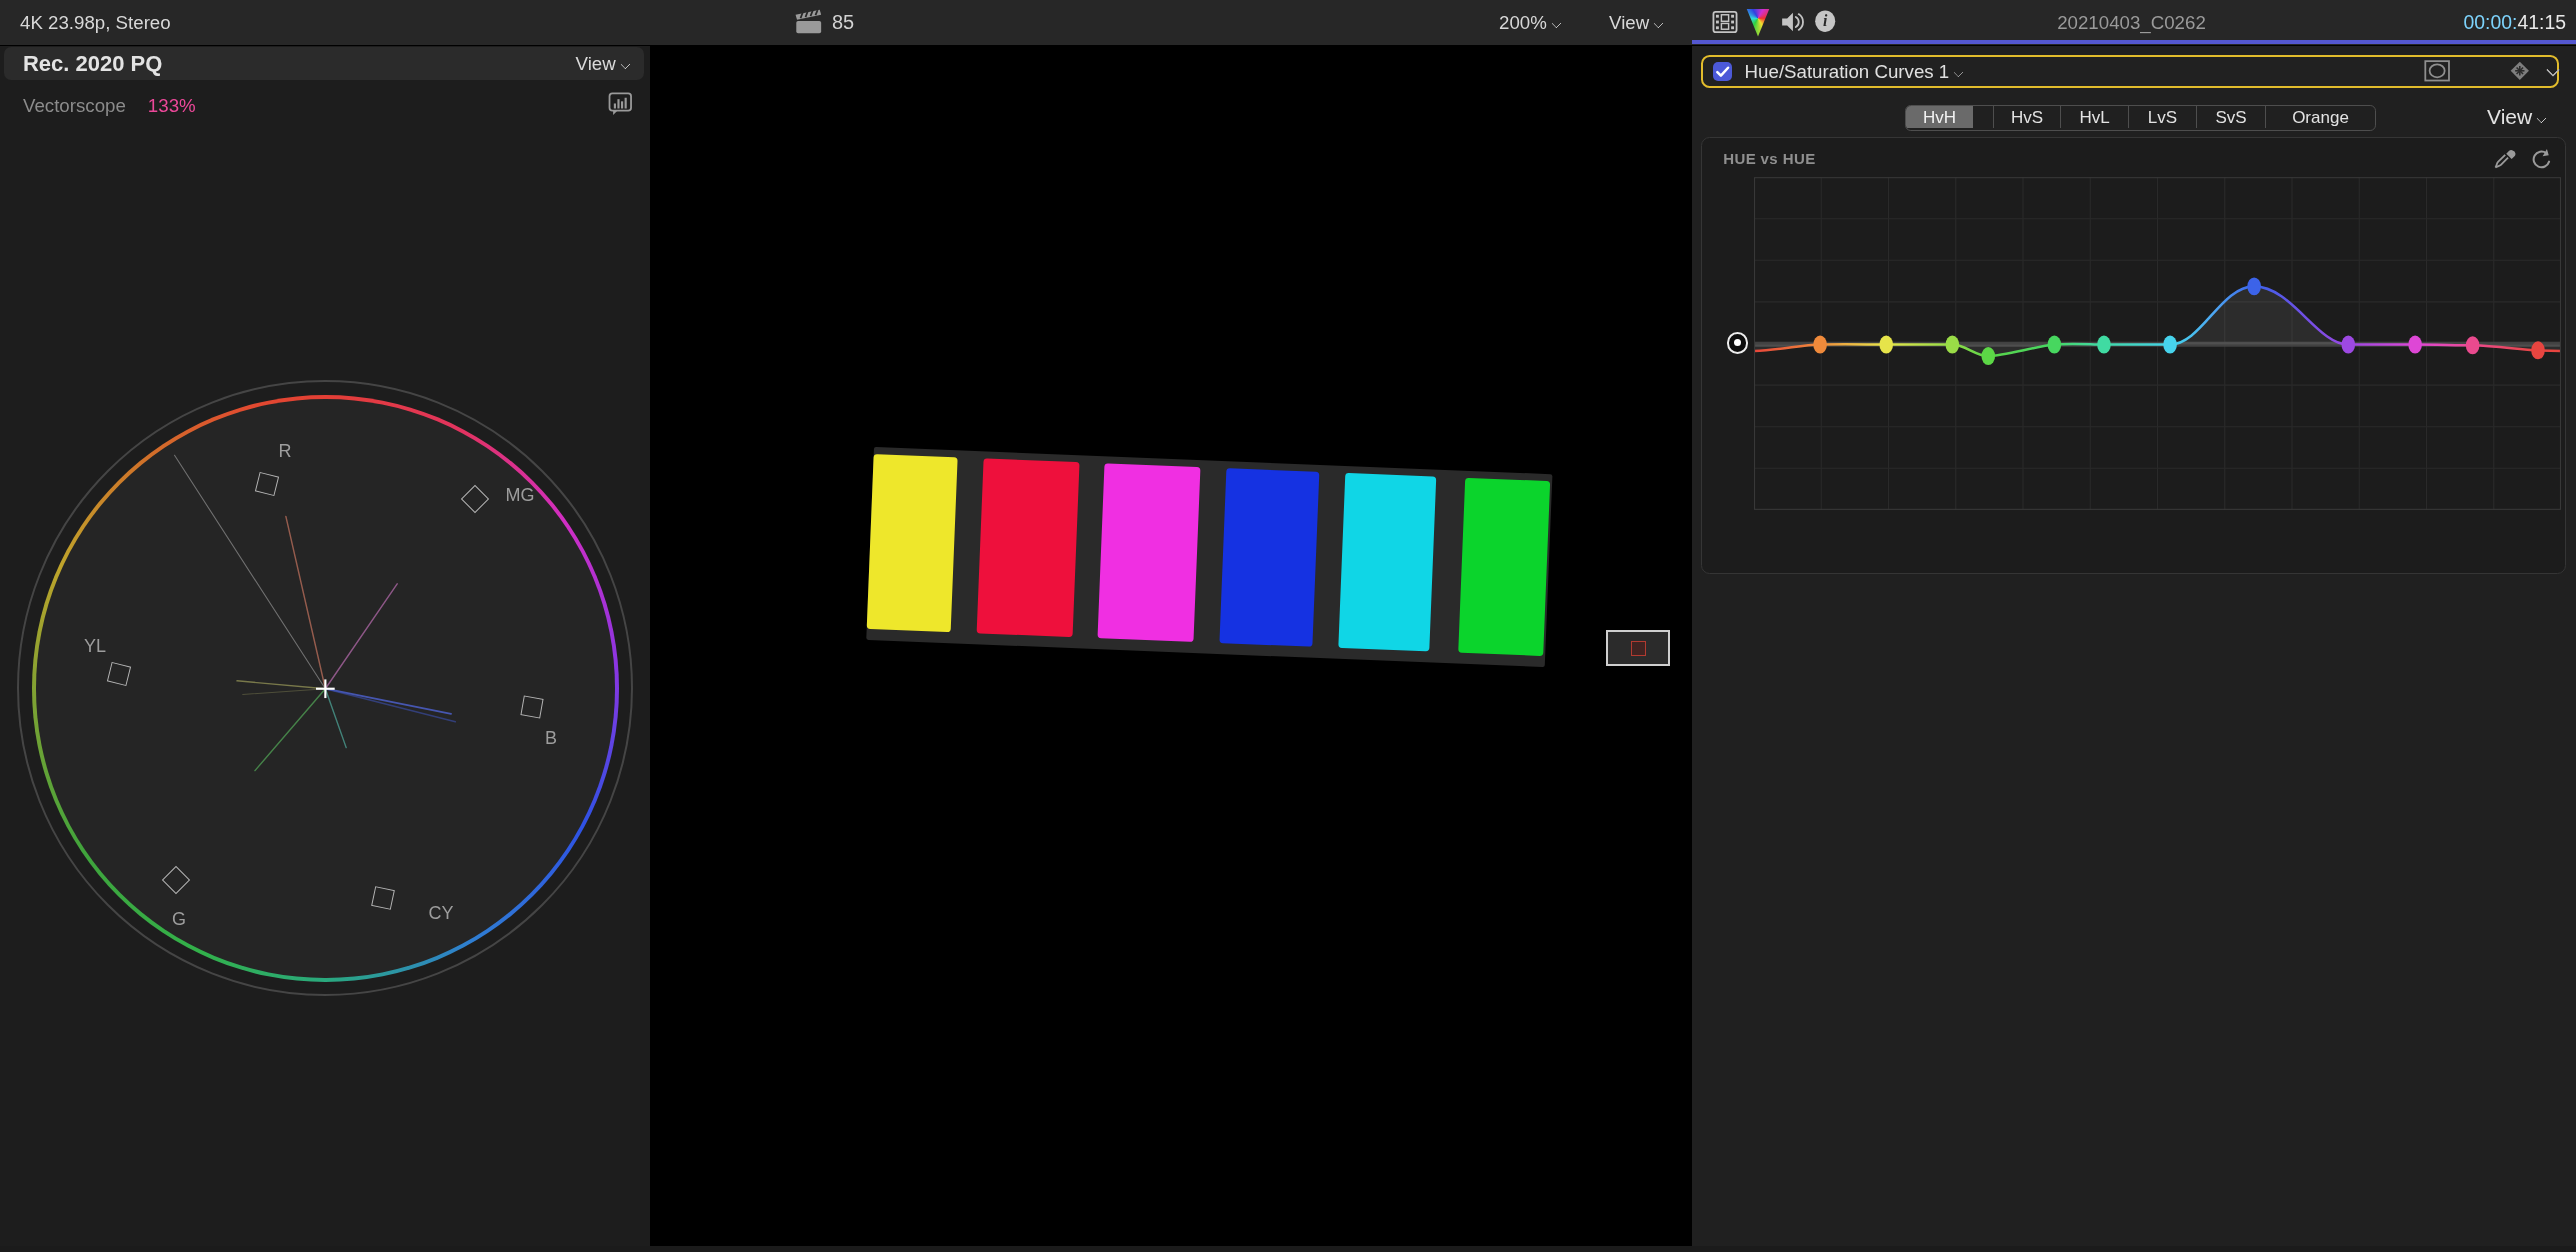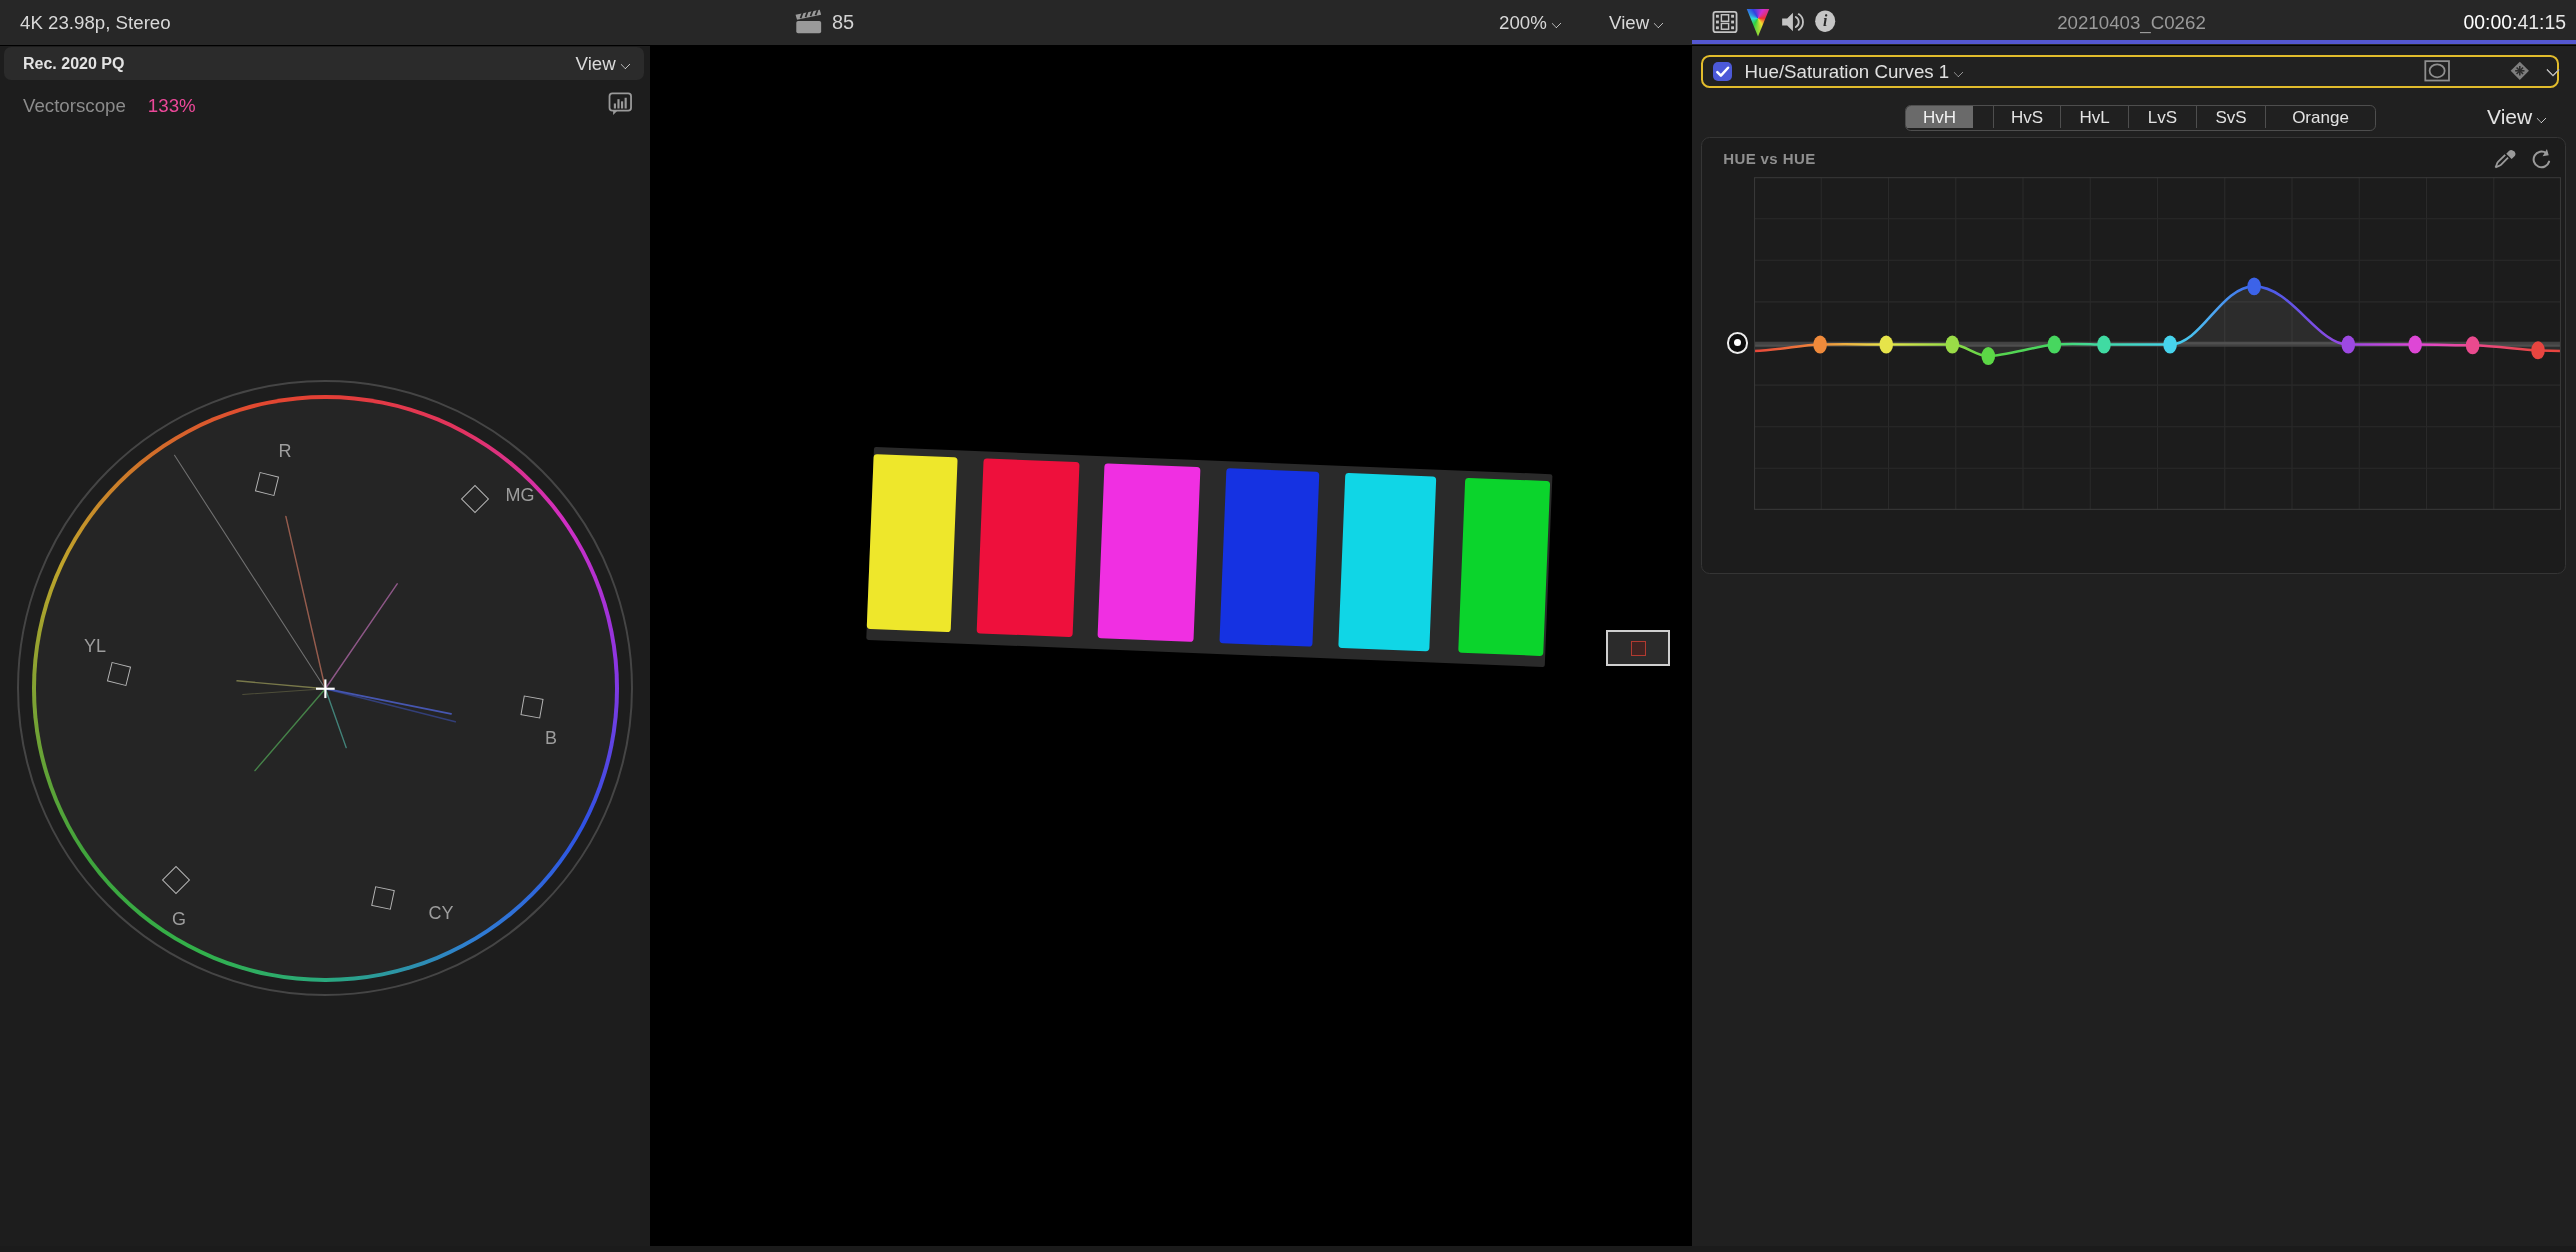--- a/index.html
+++ b/index.html
@@ -7,30 +7,30 @@
        font-family:"Liberation Sans",sans-serif;color:#d6d6d6;}
   
   .topbar{position:absolute;left:0;top:0;width:2576px;height:45px;background:#272727;border-bottom:1.4px solid #000;}
   .tb-text{position:absolute;top:0;height:45px;line-height:45px;font-size:18.7px;color:#d8d8d8;white-space:nowrap;}
   .chev{display:inline-block;width:8px;height:8px;border-right:2.2px solid currentColor;border-bottom:2.2px solid currentColor;
         transform:rotate(45deg);margin-left:8.6px;margin-bottom:2.9px;border-radius:0.7px;}
   .chev.sm{width:5.8px;height:5.8px;border-width:1.8px;margin-left:5.8px;margin-bottom:2.2px;}
   .blue-underline{position:absolute;left:1692px;top:40px;width:884px;height:3.6px;background:#5457d0;}
   .tb-icon{position:absolute;top:9.3px;}
   .timecode{position:absolute;right:10px;top:0;height:45px;line-height:45px;font-size:19.4px;}
-  .tc-dim{color:#ffffff;margin-left:48px;}
+  .tc-dim{color:#7dd3fc;margin-left:48px;}
   .tc-bright{color:#e9e9e9;font-weight:500;}
   
   .left-panel{position:absolute;left:0;top:46px;width:650px;height:1200px;background:#1d1d1d;border-right:2.2px solid #2d2d2d;}
   .viewer{position:absolute;left:650px;top:46px;width:1041px;height:1200px;background:#000;}
   .right-panel{position:absolute;left:1692px;top:46px;width:884px;height:1200px;background:#202020;}
   .bottom-strip{position:absolute;left:0;top:1246px;width:2576px;height:6.5px;background:#1b1b1b;}
   
   .cs-pill{position:absolute;left:4.3px;top:1.4px;width:640px;height:33px;background:#2b2b2b;border-radius:7.2px;}
-  .cs-title{position:absolute;left:18.7px;top:0;height:33px;line-height:33px;font-size:16px;font-weight:600;color:#e3e3e3;}
+  .cs-title{position:absolute;left:18.7px;top:0;height:33px;line-height:33px;font-size:22px;font-weight:600;color:#e3e3e3;}
   .cs-view{position:absolute;right:16px;top:0;height:33px;line-height:33px;font-size:18.7px;color:#dadada;}
   .vs-label{position:absolute;left:23px;top:49px;font-size:18.7px;color:#8b8b8b;}
   .vs-scale{color:#ec4899;margin-left:22px;}
   .scope-disp-icon{position:absolute;left:608px;top:46px;}
   .scope-bg{position:absolute;border-radius:50%;background:#252525;}
   .hue-ring{position:absolute;border-radius:50%;
      background:conic-gradient(from 0deg,#e33f35 0deg,#e23360 28deg,#d12ec4 55deg,#8c35e2 85deg,#2f52e4 118deg,
        #2f7ed2 150deg,#2aa97e 180deg,#32b14b 205deg,#3fa43c 235deg,#7ea233 268deg,#bfa42b 295deg,#cf7429 320deg,
        #e24a30 345deg,#e33f35 360deg);}
   .hue-ring::after{content:"";position:absolute;inset:4.3px;border-radius:50%;background:#252525;}

